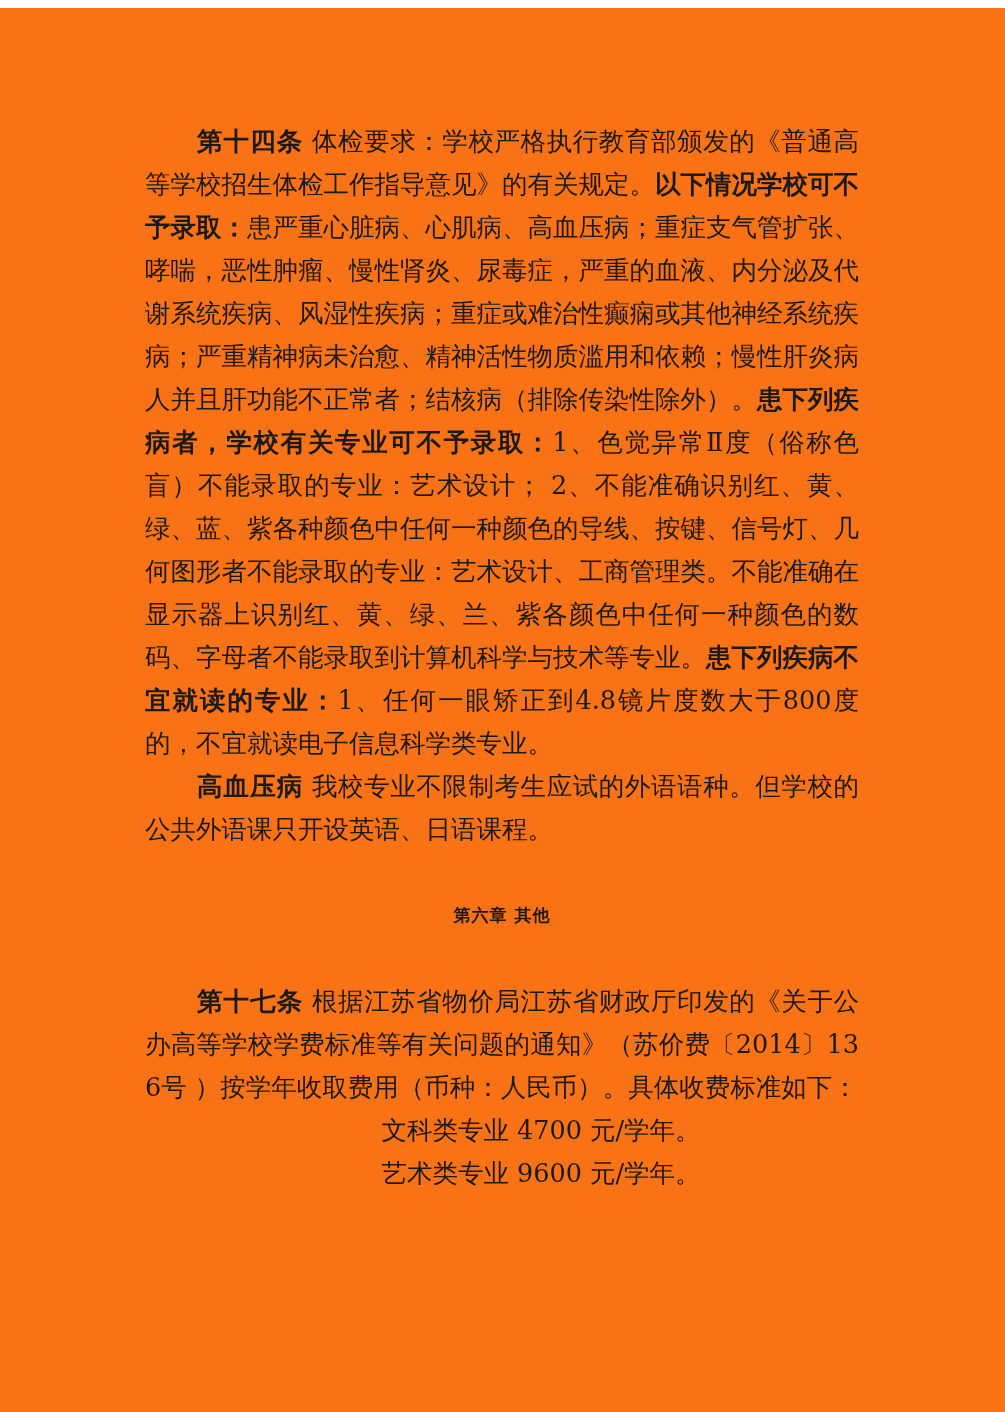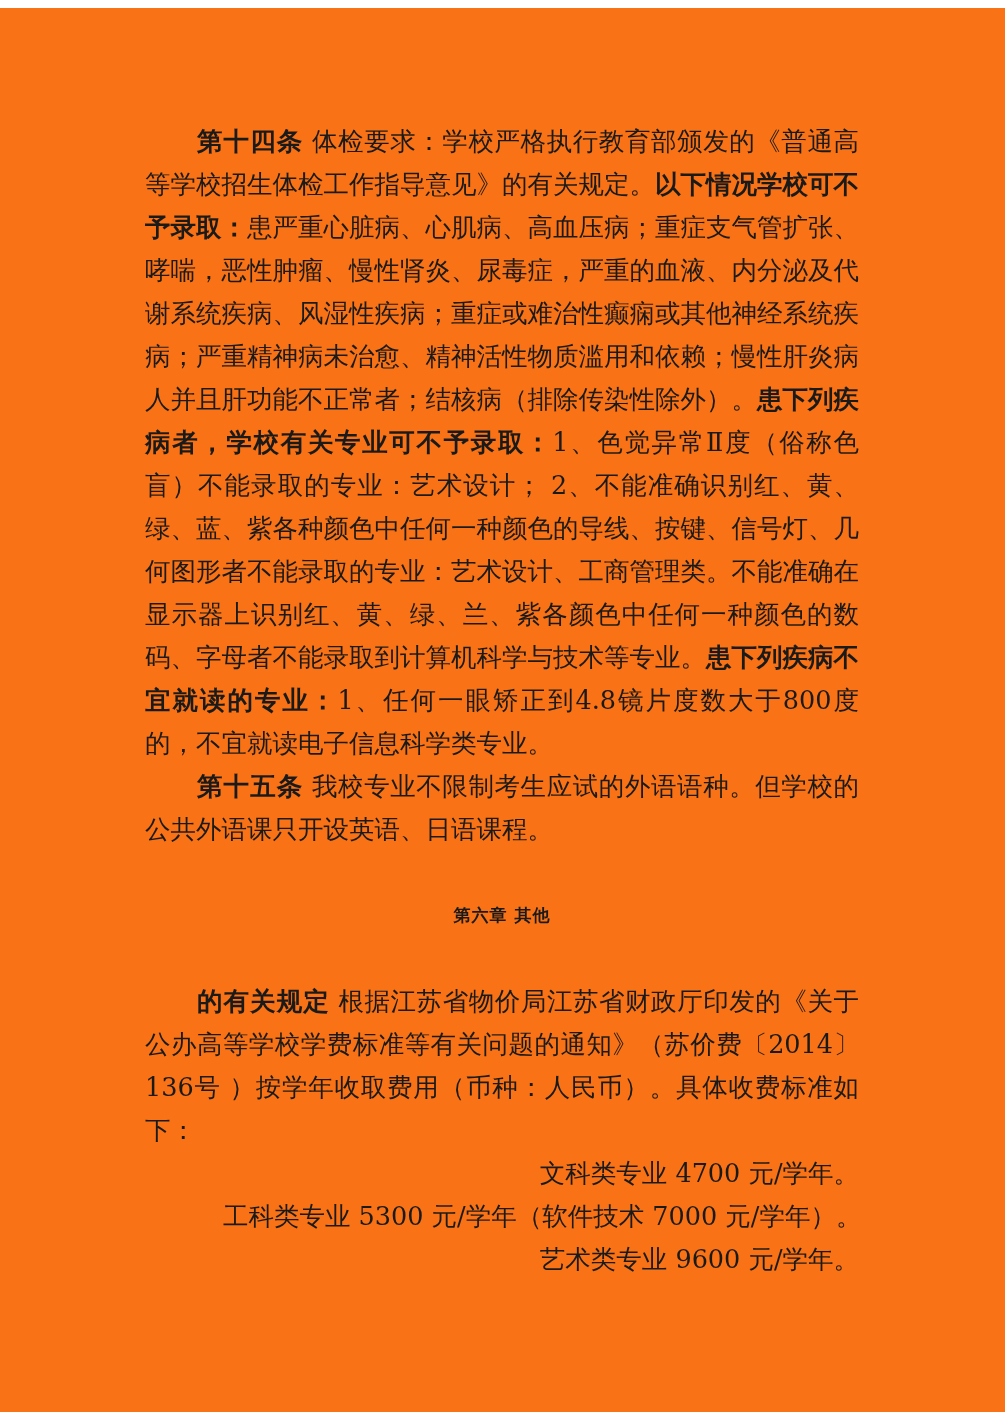--- a/index.html
+++ b/index.html
@@ -41,21 +41,21 @@
   }
   .para.indent {
     text-indent: 52px;
   }
   
   .fee-line {
     font-size: 25.5px;
     line-height: 43px;
     margin: 0;
     text-indent: 78px;
-    text-align: right;
+    text-align: center;
     white-space: nowrap;
   }
   .chapter-heading {
     font-size: 17px;
     line-height: 43px;
     font-weight: bold;
     text-align: center;
     margin: 0;
     letter-spacing: 1px;
   }
@@ -71,29 +71,28 @@
   }
 </style>
 </head>
 <body>
 
 <div class="page">
   <div class="content">
 
     <p class="para indent"><span class="art-label">第十四条</span><span> 体检要求：学校严格执行教育部颁发的《普通高等学校招生体检工作指导意见》的有关规定。</span><b>以下情况学校可不予录取：</b><span>患严重心脏病、心肌病、高血压病；重症支气管扩张、哮喘，恶性肿瘤、慢性肾炎、尿毒症，严重的血液、内分泌及代谢系统疾病、风湿性疾病；重症或难治性癫痫或其他神经系统疾病；严重精神病未治愈、精神活性物质滥用和依赖；慢性肝炎病人并且肝功能不正常者；结核病（排除传染性除外）。</span><b>患下列疾病者，学校有关专业可不予录取：</b><span>1、色觉异常Ⅱ度（俗称色盲）不能录取的专业：艺术设计； 2、不能准确识别红、黄、绿、蓝、紫各种颜色中任何一种颜色的导线、按键、信号灯、几何图形者不能录取的专业：艺术设计、工商管理类。不能准确在显示器上识别红、黄、绿、兰、紫各颜色中任何一种颜色的数码、字母者不能录取到计算机科学与技术等专业。</span><b>患下列疾病不宜就读的专业：</b><span>1、任何一眼矫正到4.8镜片度数大于800度的，不宜就读电子信息科学类专业。</span></p>
 
-    <p class="para indent"><span class="art-label">第十五条</span><span> 我校专业不限制考生应试的外语语种。但学校的公共外语课只开设英语、日语课程。</span></p>
+    <p class="para indent"><span class="art-label">高血压病</span><span> 我校专业不限制考生应试的外语语种。但学校的公共外语课只开设英语、日语课程。</span></p>
 
     <div class="spacer-line"></div>
 
     <p class="chapter-heading">第六章  其他</p>
 
     <div class="spacer-line"></div>
 
 
-    <p class="para indent"><span class="art-label">的有关规定</span><span> 根据江苏省物价局江苏省财政厅印发的《关于公办高等学校学费标准等有关问题的通知》（苏价费〔2014〕136号 ）按学年收取费用（币种：人民币）。具体收费标准如下：</span></p>
+    <p class="para indent"><span class="art-label">第十七条</span><span> 根据江苏省物价局江苏省财政厅印发的《关于公办高等学校学费标准等有关问题的通知》（苏价费〔2014〕136号 ）按学年收取费用（币种：人民币）。具体收费标准如下：</span></p>
 
     <p class="fee-line">文科类专业 4700 元/学年。</p>
-    <p class="fee-line">工科类专业 5300 元/学年（软件技术 7000 元/学年）。</p>
     <p class="fee-line">艺术类专业 9600 元/学年。</p>
 
   </div>
 </div>
 
 </body></html>

